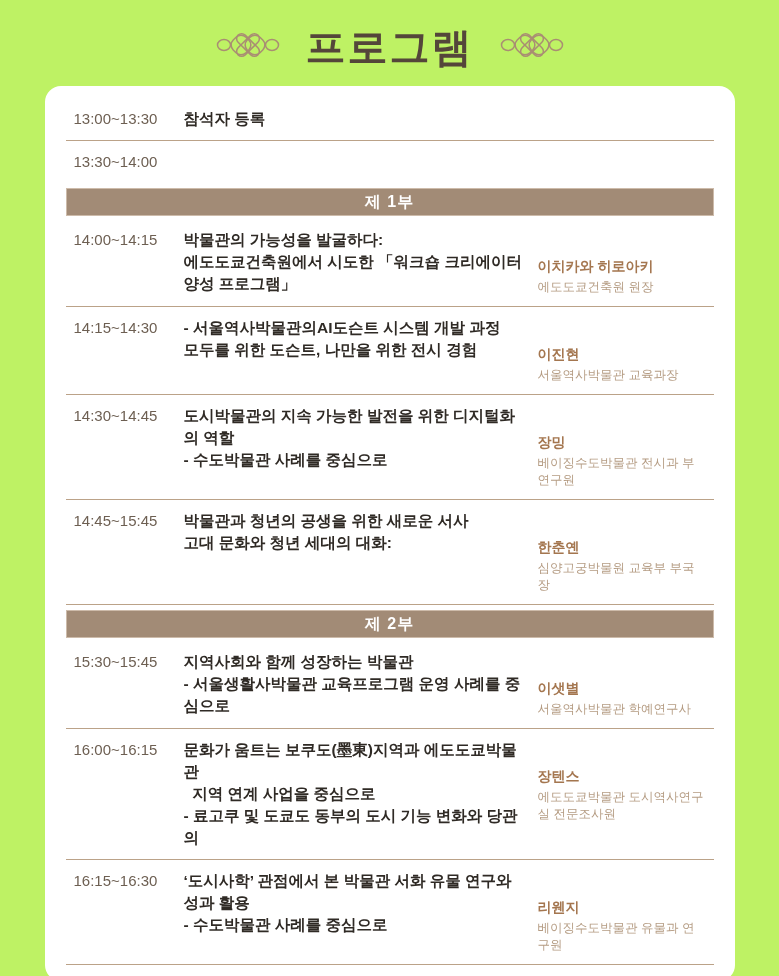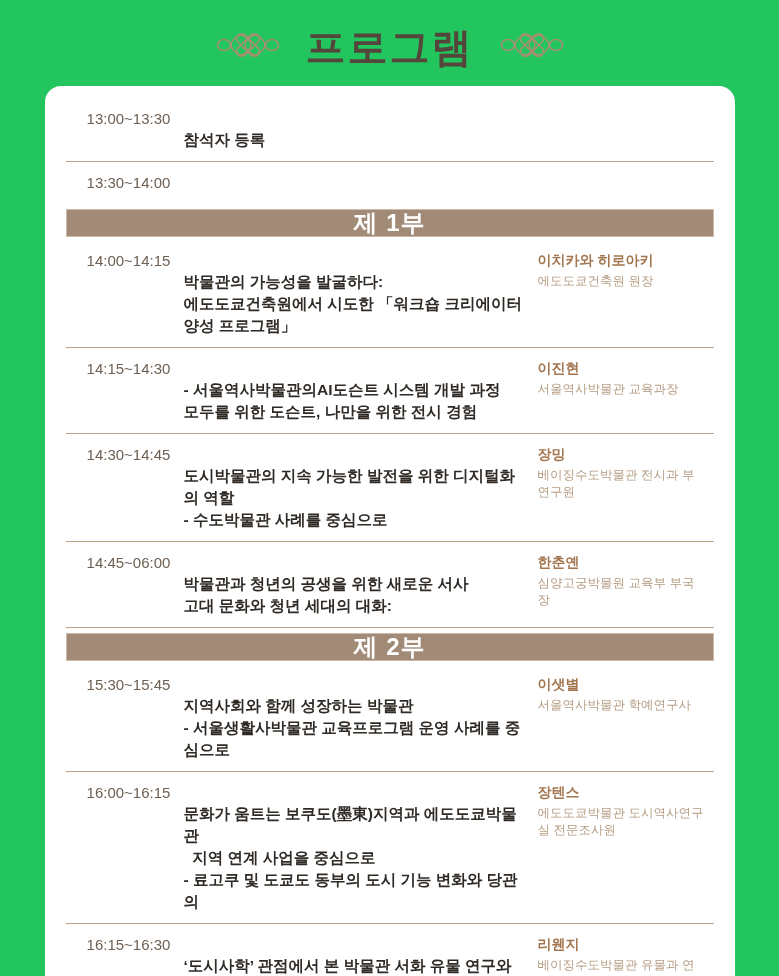--- a/index.html
+++ b/index.html
@@ -1,58 +1,58 @@
 <!DOCTYPE html>
 <html lang="ko"><head>
 <meta charset="utf-8">
 <style>
   * { margin:0; padding:0; box-sizing:border-box; }
   body { font-family:"Liberation Sans","DejaVu Sans",sans-serif; }
   .page {
-    width:779px; height:976px; background:#22c55e; overflow:hidden;
+    width:779px; height:976px; background:#bef264; overflow:hidden;
   }
   .header {
     height:86px; display:flex; align-items:center; justify-content:center; gap:26px;
     padding-top:8px;
   }
   .page-title {
     font-size:40px; font-weight:800; color:#54463a; letter-spacing:2px;
   }
   .ornament { flex:0 0 auto; }
   .card {
     width:690px; margin:0 auto; background:#ffffff; border-radius:16px;
     padding:12px 21px 16px 21px; min-height:862px;
   }
   .row {
     display:flex; align-items:flex-start; padding:10px 8px;
   }
   .row.divided { border-bottom:1px solid #bba288; }
   .cell-time {
-    flex:0 0 110px; font-size:15px; color:#6d5f52; line-height:22px; font-weight:500;text-align:center;
+    flex:0 0 110px; font-size:15px; color:#6d5f52; line-height:22px; font-weight:500;
   }
   .cell-title {
-    flex:1 1 auto; padding-right:14px;margin-top:21px;
+    flex:1 1 auto; padding-right:14px;
   }
   .title-line {
     display:block; font-size:15.5px; font-weight:700; color:#2f2a25;
     line-height:22px; white-space:pre-wrap;
   }
-  .cell-speaker { flex:0 0 168px; }
+  .cell-speaker { flex:0 0 168px;margin-top:27px; }
   .speaker-name {
     display:block; font-size:14px; font-weight:700; color:#a4764f; line-height:20px;
   }
   .speaker-affiliation {
     display:block; font-size:12.5px; color:#b59c83; line-height:17px; margin-top:3px;
   }
   .section-bar {
     height:28px; margin:5px 0 3px 0; background:#a28b76;
     border:1px solid #cdbbaa; display:flex; align-items:center; justify-content:center;
   }
   .section-bar span {
-    color:#ffffff; font-size:24px; font-weight:800; letter-spacing:1px;
+    color:#ffffff; font-size:16px; font-weight:800; letter-spacing:1px;
   }
 </style>
 </head>
 <body>
 
 <div class="page">
 
   <div class="header">
     <span class="ornament">
       <svg width="64" height="46" viewBox="0 0 64 46">
@@ -128,21 +128,21 @@
         <span class="title-line">도시박물관의 지속 가능한 발전을 위한 디지털화의 역할</span>
         <span class="title-line">- 수도박물관 사례를 중심으로</span>
       </span>
       <span class="cell-speaker">
         <span class="speaker-name">장밍</span>
         <span class="speaker-affiliation">베이징수도박물관 전시과 부연구원</span>
       </span>
     </div>
 
     <div class="row divided">
-      <span class="cell-time">14:45~06:00</span>
+      <span class="cell-time">14:45~15:45</span>
       <span class="cell-title">
         <span class="title-line">박물관과 청년의 공생을 위한 새로운 서사</span>
         <span class="title-line">고대 문화와 청년 세대의 대화:</span>
       </span>
       <span class="cell-speaker">
         <span class="speaker-name">한춘옌</span>
         <span class="speaker-affiliation">심양고궁박물원 교육부 부국장</span>
       </span>
     </div>
 

